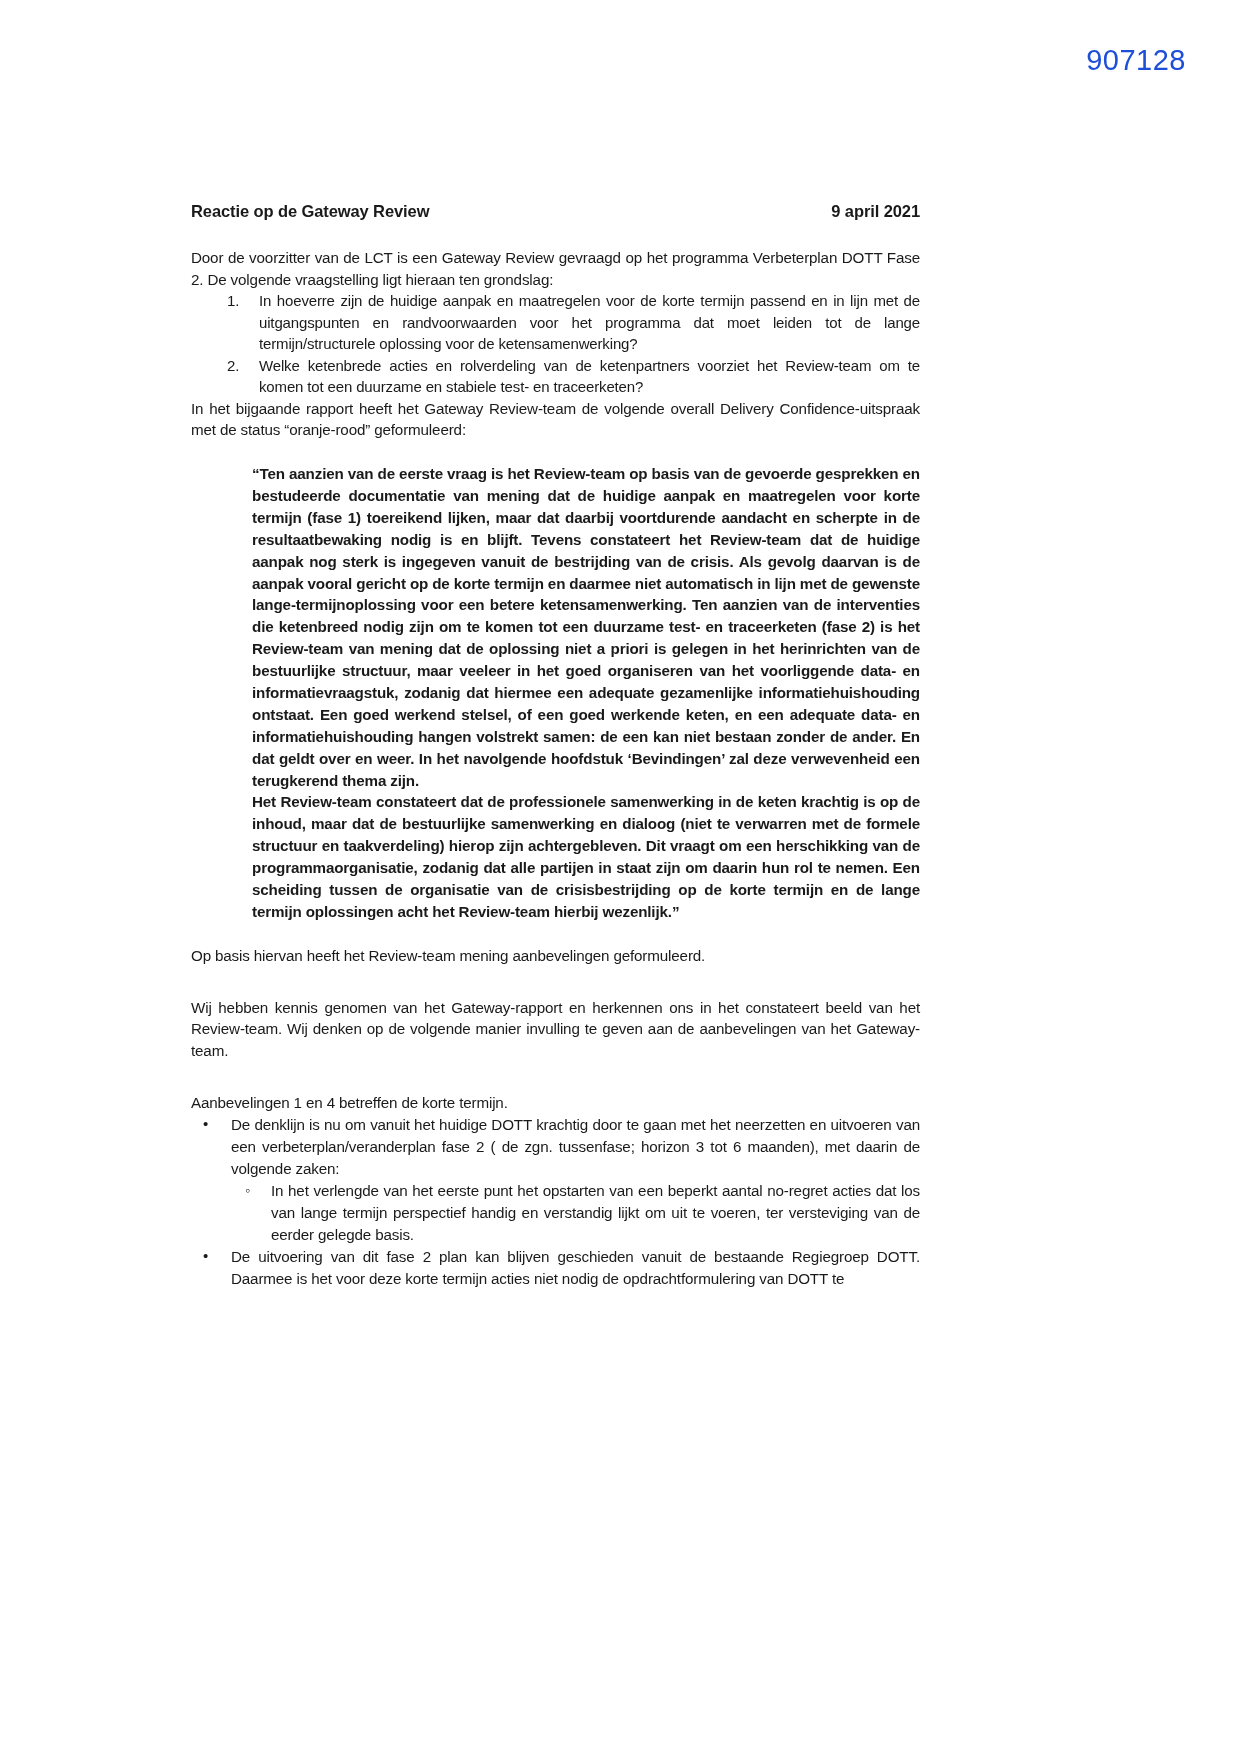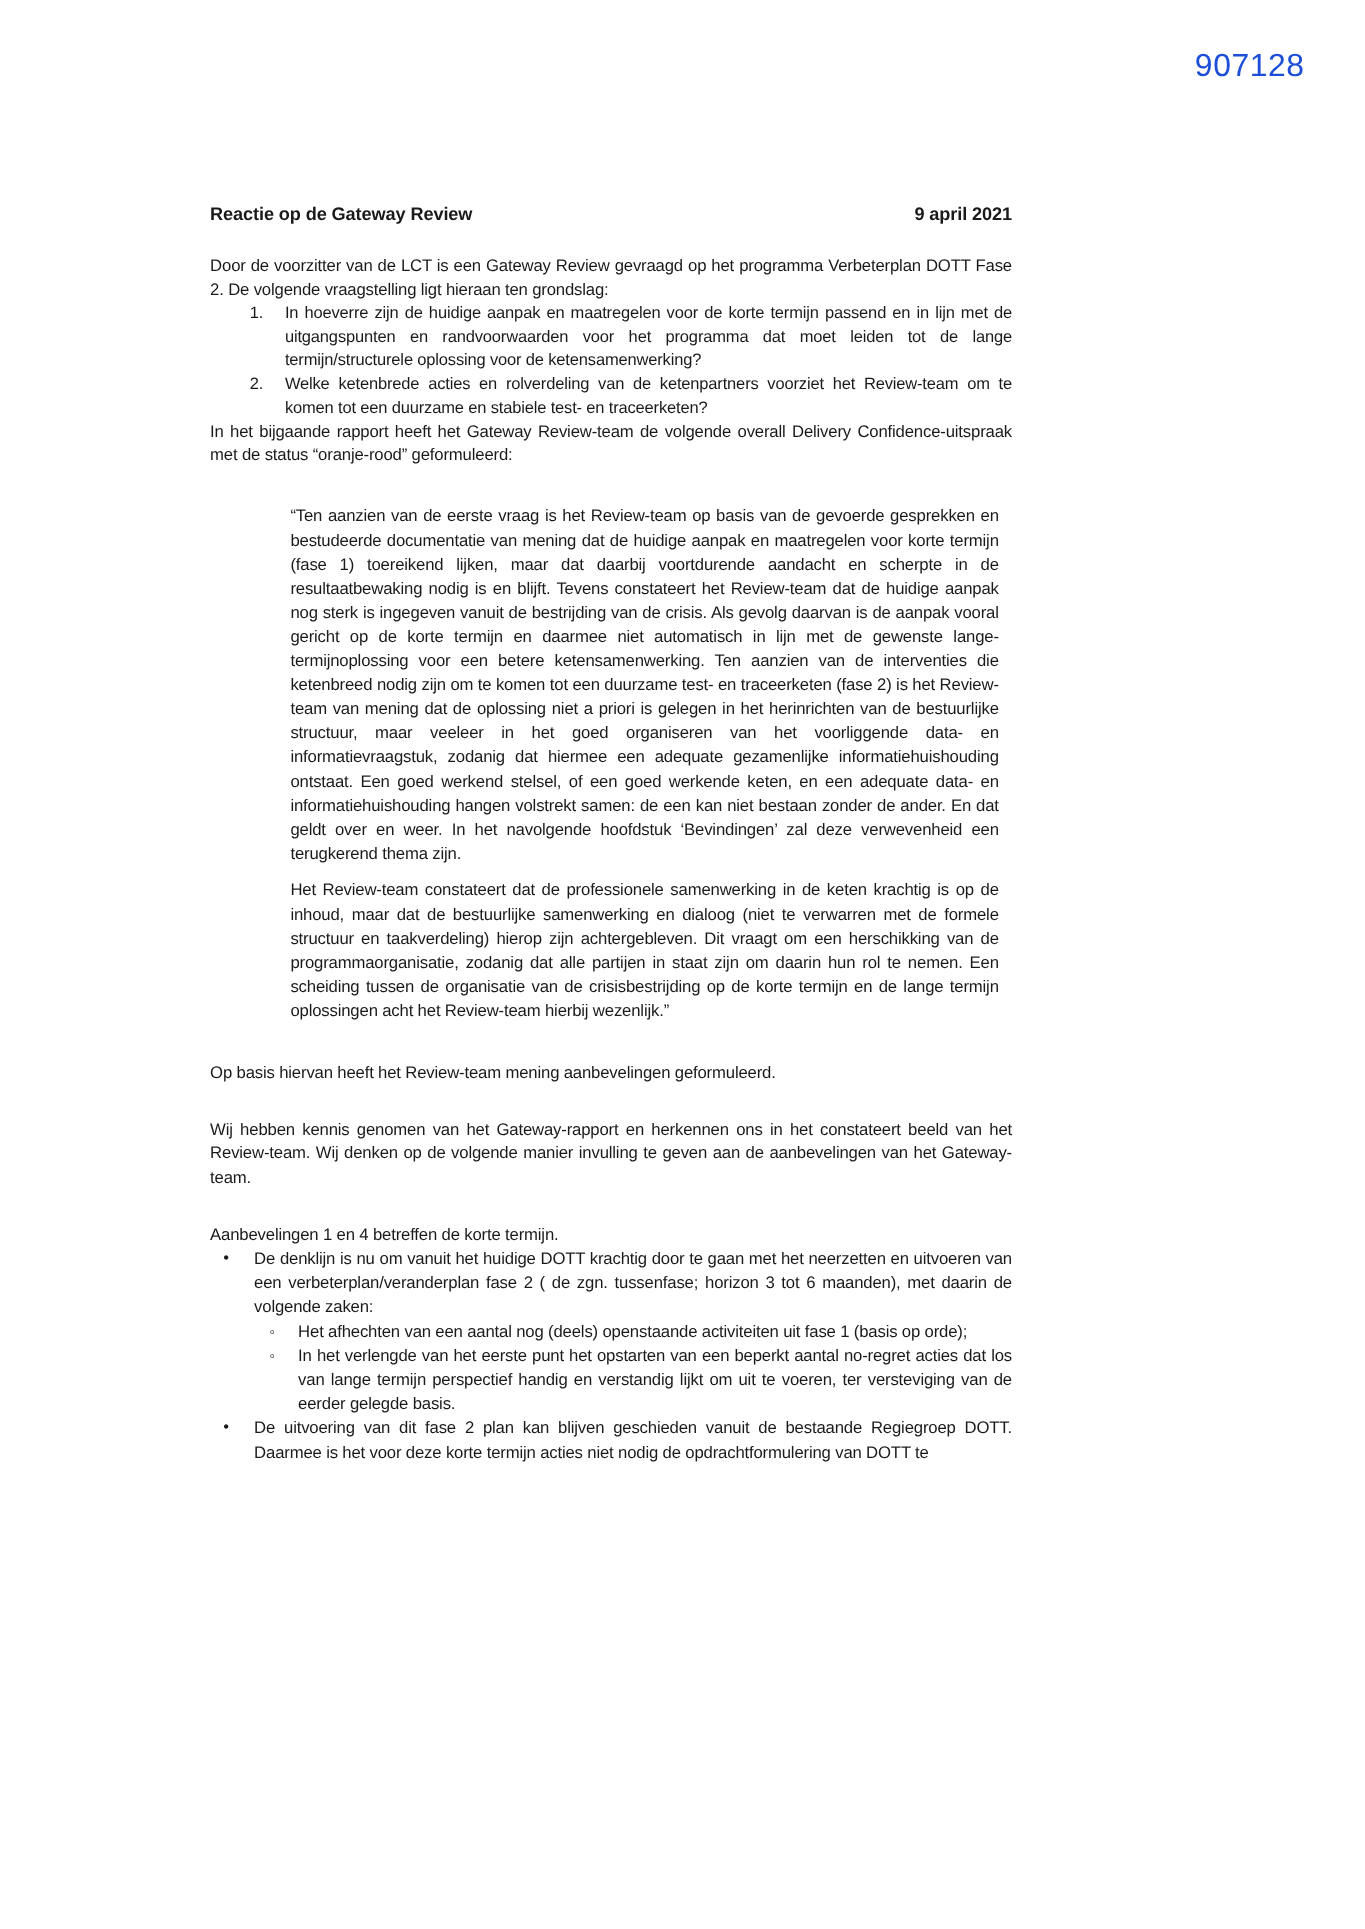--- a/index.html
+++ b/index.html
@@ -40,21 +40,21 @@
   }
   .title-row {
     display: flex;
     justify-content: space-between;
     align-items: baseline;
     font-weight: bold;
     font-size: 16.5px;
     letter-spacing: -0.1px;
     margin-bottom: 26px;
   }
-  .title-row .doc-title { white-space: nowrap; }
+  .title-row .doc-title { white-space: nowrap; margin-top: 16px; }
   .title-row .doc-date { white-space: nowrap; }
 
   p.para {
     margin: 0;
     font-size: 15.2px;
     line-height: 1.43;
     text-align: justify;
     letter-spacing: -0.15px;
   }
   p.para.tight { text-align: left; }
@@ -84,21 +84,22 @@
 
   blockquote.quote {
     margin: 0;
     padding: 0 0 0 61px;
     font-size: 15.2px;
     line-height: 1.44;
     text-align: justify;
     letter-spacing: -0.15px;
   }
   blockquote.quote p {
-    margin: 12px;
+    margin: 0;
+    font-weight: bold;
   }
   .spacer-md { height: 22px; }
   .spacer-lg { height: 30px; }
 
   .sec-head {
     font-style: italic;
     font-size: 15.2px;
     line-height: 1.43;
     letter-spacing: -0.15px;
     margin: 0;
@@ -190,21 +191,20 @@
     <div class="spacer-lg"></div>
 
     <p class="para tight">Aanbevelingen 1 en 4 betreffen de korte termijn.</p>
 
     <ul class="bullets">
       <li>De denklijn is nu om vanuit het huidige DOTT krachtig door te gaan met het neerzetten en uitvoeren van een verbeterplan/veranderplan fase 2 ( de zgn. tussenfase; horizon 3 tot 6 maanden), met daarin de volgende zaken:</li>
     </ul>
 
     <div class="sub-wrap">
       <ul class="subbullets">
-        <li>Het afhechten van een aantal nog (deels) openstaande activiteiten uit fase 1 (basis op orde);</li>
         <li>In het verlengde van het eerste punt het opstarten van een beperkt aantal no-regret acties dat los van lange termijn perspectief handig en verstandig lijkt om uit te voeren, ter versteviging van de eerder gelegde basis.</li>
       </ul>
     </div>
 
     <ul class="bullets">
       <li>De uitvoering van dit fase 2 plan kan blijven geschieden vanuit de bestaande Regiegroep DOTT. Daarmee is het voor deze korte termijn acties niet nodig de opdrachtformulering van DOTT te</li>
     </ul>
 
   </div>
 </div>

